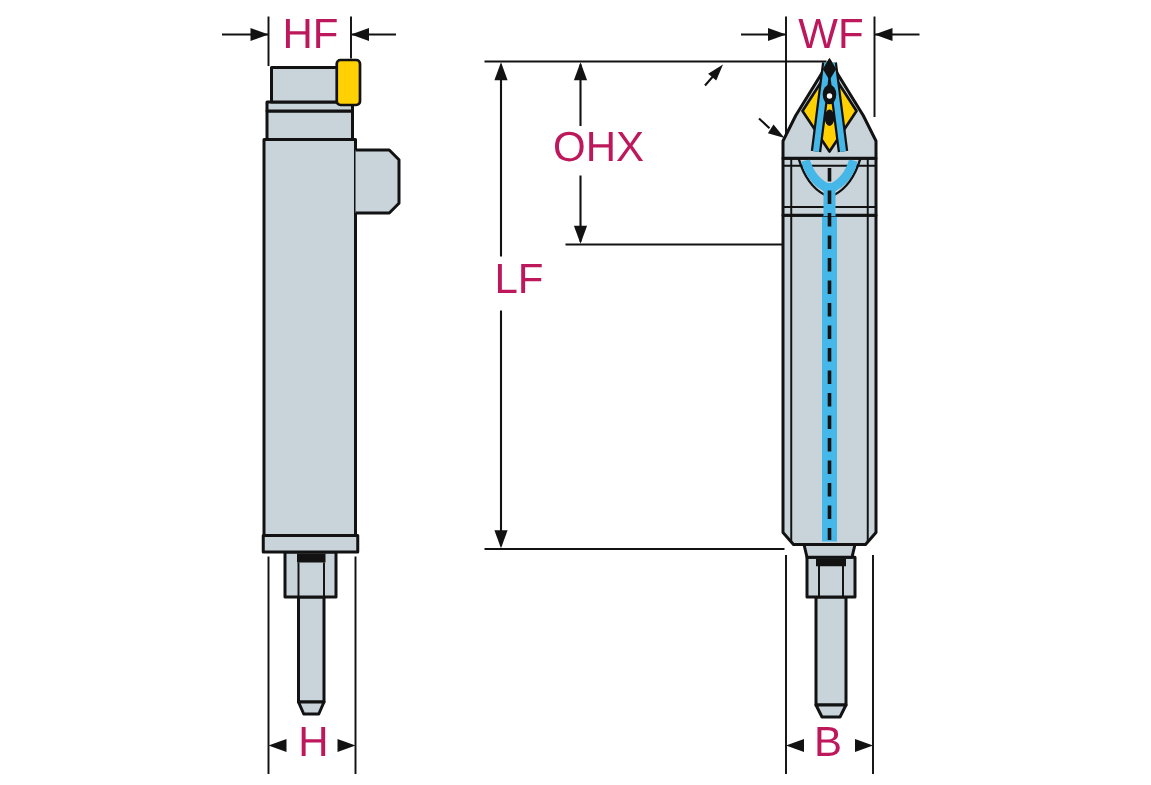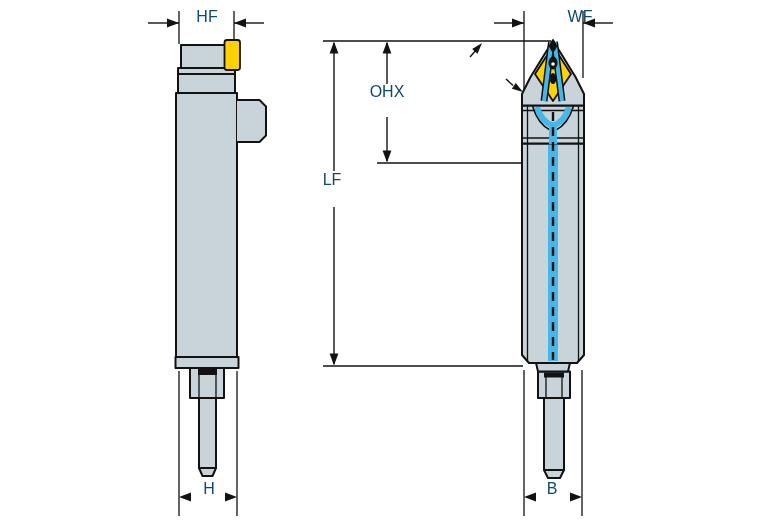--- a/index.html
+++ b/index.html
@@ -1,20 +1,20 @@
 <!DOCTYPE html>
 <html style="--c-body: #c9d3da; --c-insert: #ffd103; --c-coolant: #45b7e8; --c-line: #121212; --c-background: #ffffff;"><head>
 <meta charset="utf-8">
 <style>
   html,body{margin:0;padding:0;background:#fff}
   .stage{position:relative;width:767px;height:523px;background:var(--c-background,#fff);
          font-family:"Liberation Sans",sans-serif;overflow:hidden}
   .stage svg{position:absolute;left:0;top:0}
-  .dim-label{position:absolute;transform:translateX(-50%);font-size:16px;line-height:1;
-             color:#0c4a6e;white-space:nowrap}
+  .dim-label{position:absolute;transform:translateX(-50%);font-size:28px;line-height:1;
+             color:#be185d;white-space:nowrap}
   
   .body{fill:var(--c-body);stroke:var(--c-line);stroke-width:2;stroke-linejoin:round}
   .insert{fill:var(--c-insert);stroke:var(--c-line);stroke-width:1.8;stroke-linejoin:round}
   .thin{fill:none;stroke:var(--c-line);stroke-width:1.3}
   .dim{fill:none;stroke:var(--c-line);stroke-width:1.4}
   .ah{fill:var(--c-line);stroke:none}
   .cool{stroke:var(--c-coolant);fill:none}
   .coolf{fill:var(--c-coolant);stroke:none}
   .darkf{fill:var(--c-line);stroke:none}
   .outline{fill:none;stroke:var(--c-line)}
@@ -122,19 +122,19 @@
     <path class="outline" stroke-width="7" d="M551.5,42 L544,101 M554.5,42 L562,101"></path>
     <path class="cool" stroke-width="4" d="M551.5,42 L544,101 M554.5,42 L562,101"></path>
     <ellipse class="darkf" cx="553" cy="63" rx="4.5" ry="6.5"></ellipse>
     <circle cx="553" cy="64" r="1.8" fill="#ffffff"></circle>
     <ellipse class="darkf" cx="553" cy="78.5" rx="3.2" ry="5.5"></ellipse>
     <polygon class="darkf" points="553,38.5 557.5,46 553,53.5 548.5,46"></polygon>
   </g>
 </svg>
 
   <div class="dim-label" style="left:207px;top:9px">HF</div>
-  <div class="dim-label" style="left:580px;top:9px">WF</div>
-  <div class="dim-label" style="left:387px;top:84px">OHX</div>
-  <div class="dim-label" style="left:332px;top:172px">LF</div>
+  <div class="dim-label" style="left:554px;top:9px">WF</div>
+  <div class="dim-label" style="left:399px;top:84px">OHX</div>
+  <div class="dim-label" style="left:346px;top:172px">LF</div>
   <div class="dim-label" style="left:209px;top:481px">H</div>
   <div class="dim-label" style="left:552px;top:481px">B</div>
 
 </div>
 
 </body></html>

